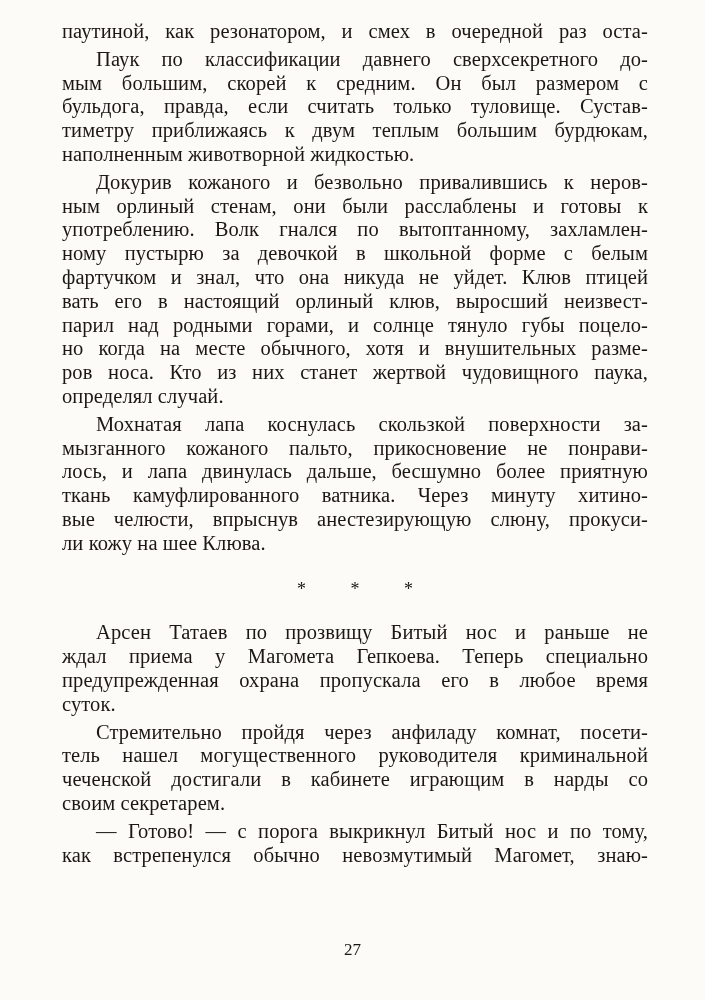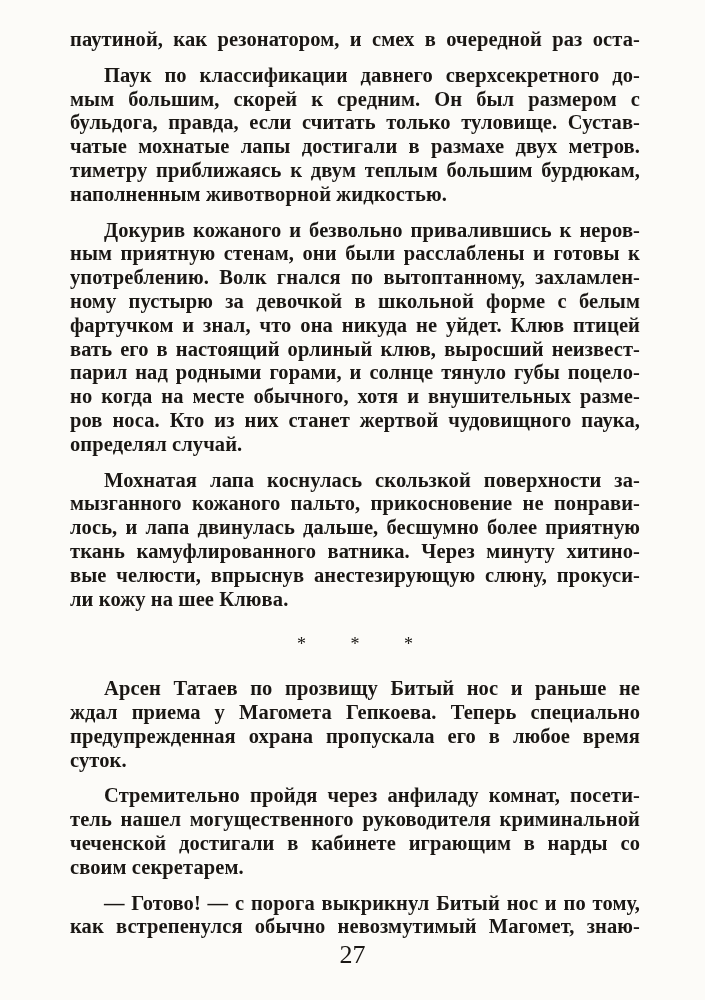--- a/index.html
+++ b/index.html
@@ -17,22 +17,21 @@
     font-family: "Liberation Serif", "DejaVu Serif", serif;
     color: #1a1714;
   }
   .text-column {
     position: absolute;
     left: 58px;
     top: 16px;
     width: 594px;
   }
   .para {
-    margin: 12px;
-    font-weight: bold;
+    margin: 4px;
   }
   .line {
     font-size: 20.5px;
     line-height: 23.8px;
     text-align: justify;
     text-align-last: justify;
     white-space: normal;
     letter-spacing: 0.1px;
   }
   .line.indent {
@@ -49,43 +48,42 @@
     letter-spacing: 20px;
     padding-left: 20px; 
     color: #1a1714;
   }
   .page-number {
     position: absolute;
     left: 0;
     top: 940px;
     width: 705px;
     text-align: center;
-    font-size: 26px;
+    font-size: 17px;
     color: #1a1714;
   }
 </style>
 </head>
 <body>
 
 <div class="page">
   <div class="text-column">
       <div class="para">
         <div class="line">паутиной, как резонатором, и смех в очередной раз оста-</div>
       </div>
       <div class="para">
         <div class="line indent">Паук по классификации давнего сверхсекретного до-</div>
         <div class="line">мым большим, скорей к средним. Он был размером с</div>
         <div class="line">бульдога, правда, если считать только туловище. Сустав-</div>
-        <div class="line">чатые мохнатые лапы достигали в размахе двух метров.</div>
         <div class="line">тиметру приближаясь к двум теплым большим бурдюкам,</div>
         <div class="line last">наполненным животворной жидкостью.</div>
       </div>
       <div class="para">
         <div class="line indent">Докурив кожаного и безвольно привалившись к неров-</div>
-        <div class="line">ным приятную стенам, они были расслаблены и готовы к</div>
+        <div class="line">ным орлиный стенам, они были расслаблены и готовы к</div>
         <div class="line">употреблению. Волк гнался по вытоптанному, захламлен-</div>
         <div class="line">ному пустырю за девочкой в школьной форме с белым</div>
         <div class="line">фартучком и знал, что она никуда не уйдет. Клюв птицей</div>
         <div class="line">вать его в настоящий орлиный клюв, выросший неизвест-</div>
         <div class="line">парил над родными горами, и солнце тянуло губы поцело-</div>
         <div class="line">но когда на месте обычного, хотя и внушительных разме-</div>
         <div class="line">ров носа. Кто из них станет жертвой чудовищного паука,</div>
         <div class="line last">определял случай.</div>
       </div>
       <div class="para">

